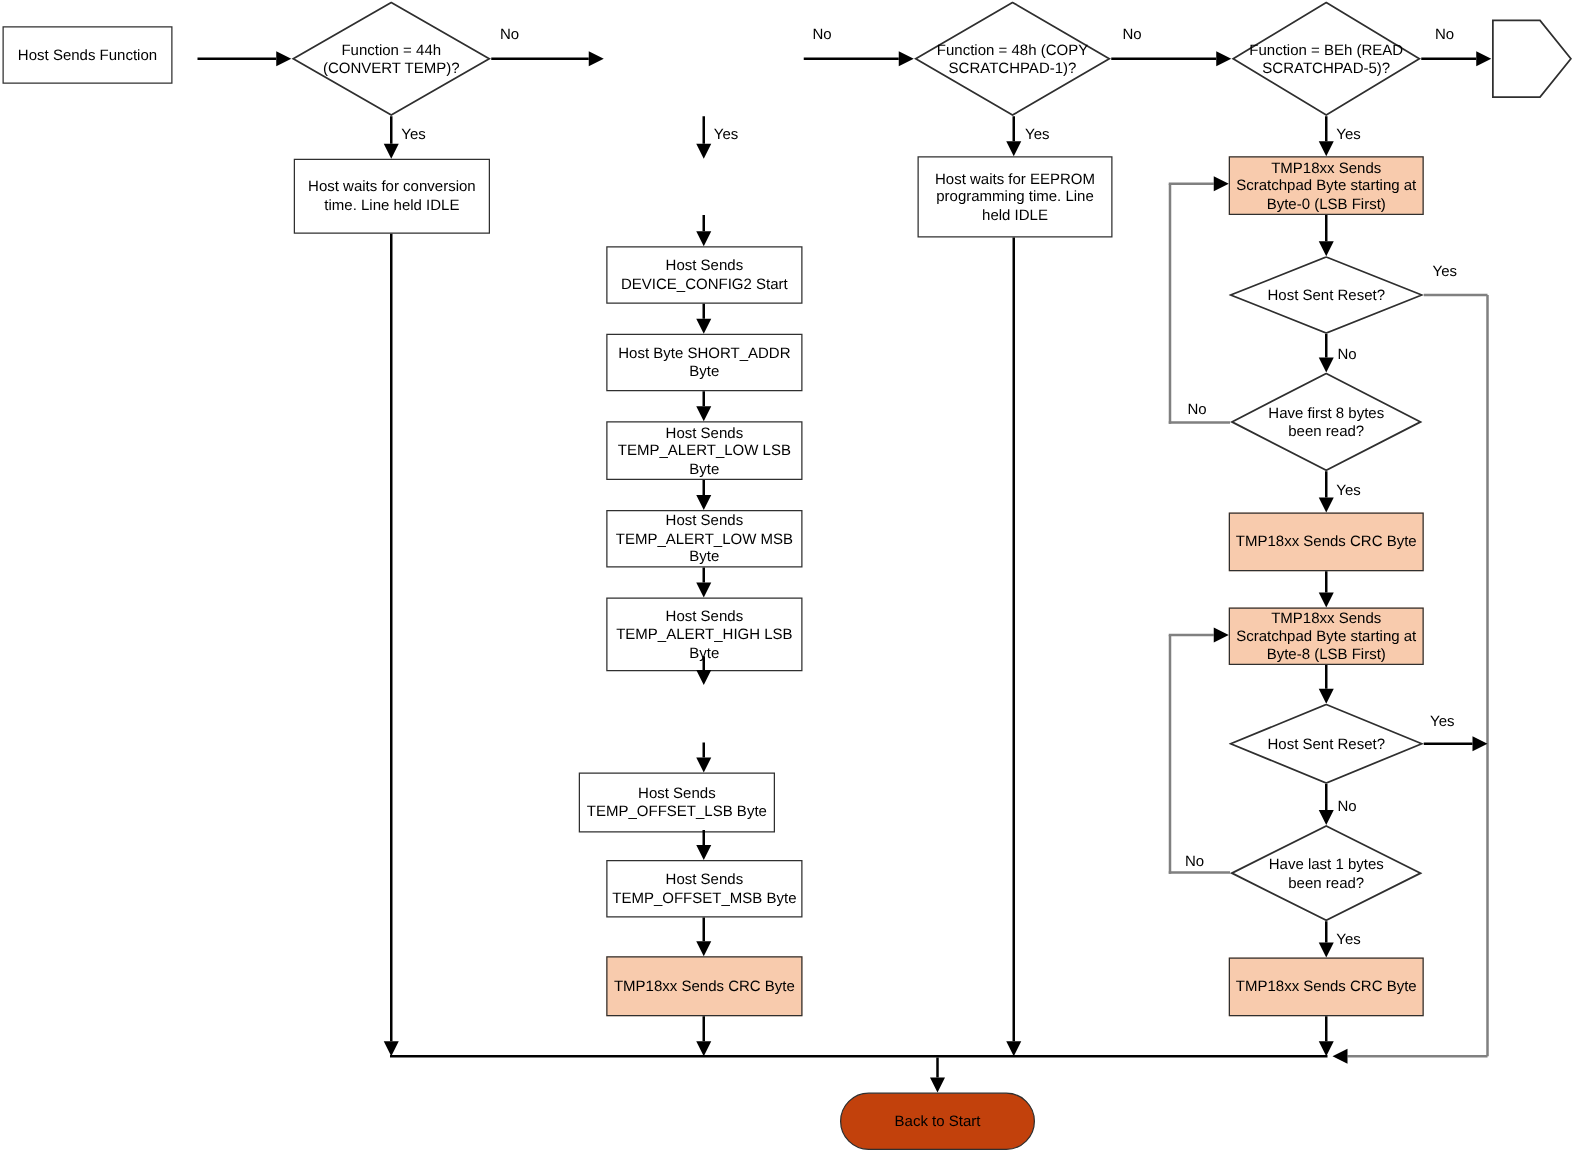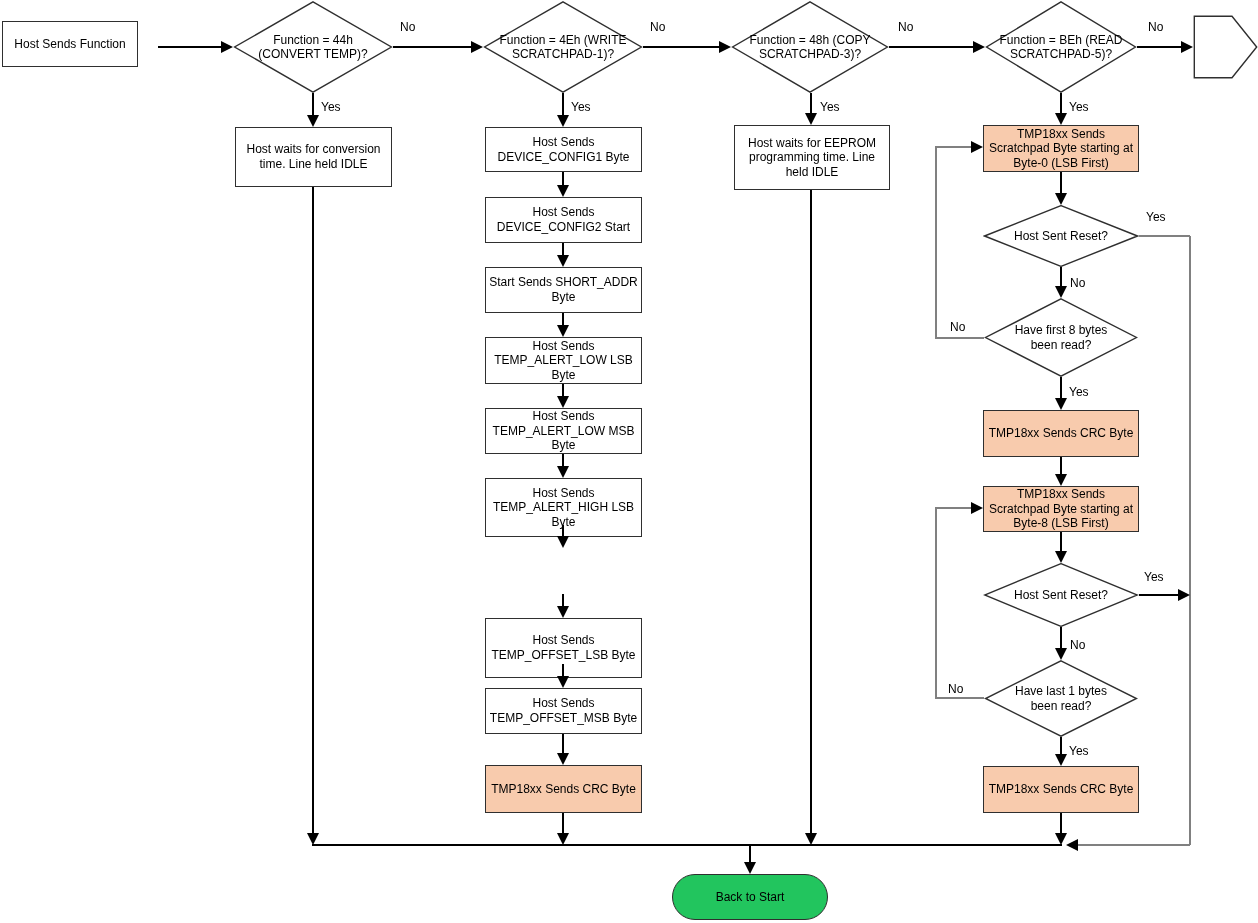--- a/index.html
+++ b/index.html
@@ -16,56 +16,48 @@
           justify-content:center;text-align:center;line-height:1.2;}
   .dlabel span{display:block;}
   .hline{position:absolute;height:2px;background:var(--line,#000);}
   .vline{position:absolute;width:2px;background:var(--line,#000);}
   .gray{background:var(--loop,#808080);}
   .ar{position:absolute;width:0;height:0;}
   .ar-r{border-top:6px solid transparent;border-bottom:6px solid transparent;border-left:12px solid var(--line,#000);}
   .ar-d{border-left:6px solid transparent;border-right:6px solid transparent;border-top:12px solid var(--line,#000);}
   .ar-l{border-top:6px solid transparent;border-bottom:6px solid transparent;border-right:12px solid var(--line,#000);}
   .lbl{position:absolute;white-space:nowrap;}
-  .oval{position:absolute;background:#22c55e;border:1.5px solid #2f2f2f;border-radius:26px;box-sizing:border-box;
+  .oval{position:absolute;background:#c2410c;border:1.5px solid #2f2f2f;border-radius:26px;box-sizing:border-box;
         display:flex;align-items:center;justify-content:center;text-align:center;}
 </style>
 </head>
 <body>
 
 <div class="canvas">
 
   <div class="box" style="left:2px;top:21px;width:136px;height:46px">
     <span>Host Sends Function</span>
   </div>
 
   <div class="dwrap" style="left:233px;top:1px;width:160px;height:92px">
     <svg viewBox="0 0 100 100" preserveAspectRatio="none">
         <polygon points="50,1 99,50 50,99 1,50" vector-effect="non-scaling-stroke"></polygon>
       </svg>
     <div class="dlabel">
         <span style="width:122px">Function = 44h (CONVERT TEMP)?</span>
       </div>
   </div>
 
-  <div class="dwrap" style="left:483px;top:1px;width:160px;height:92px">
-    <svg viewBox="0 0 100 100" preserveAspectRatio="none">
-        <polygon points="50,1 99,50 50,99 1,50" vector-effect="non-scaling-stroke"></polygon>
-      </svg>
-    <div class="dlabel">
-        <span style="width:140px">Function = 4Eh (WRITE SCRATCHPAD-1)?</span>
-      </div>
-  </div>
 
   <div class="dwrap" style="left:731px;top:1px;width:158px;height:92px">
     <svg viewBox="0 0 100 100" preserveAspectRatio="none">
         <polygon points="50,1 99,50 50,99 1,50" vector-effect="non-scaling-stroke"></polygon>
       </svg>
     <div class="dlabel">
-        <span style="width:136px">Function = 48h (COPY SCRATCHPAD-3)?</span>
+        <span style="width:136px">Function = 48h (COPY SCRATCHPAD-1)?</span>
       </div>
   </div>
 
   <div class="dwrap" style="left:985px;top:1px;width:152px;height:92px">
     <svg viewBox="0 0 100 100" preserveAspectRatio="none">
         <polygon points="50,1 99,50 50,99 1,50" vector-effect="non-scaling-stroke"></polygon>
       </svg>
     <div class="dlabel">
         <span style="width:132px">Function = BEh (READ SCRATCHPAD-5)?</span>
       </div>
@@ -74,39 +66,36 @@
   <div class="dwrap" style="left:1193px;top:15px;width:65px;height:64px">
     <svg viewBox="0 0 100 100" preserveAspectRatio="none">
         <polygon points="2,2 60,2 98,50 60,98 2,98" vector-effect="non-scaling-stroke"></polygon>
       </svg>
   </div>
 
   <div class="box" style="left:235px;top:127px;width:157px;height:60px">
     <span>Host waits for conversion time. Line held IDLE</span>
   </div>
 
-  <div class="box" style="left:485px;top:127px;width:157px;height:45px">
-      <span>Host Sends DEVICE_CONFIG1 Byte</span>
-    </div>
   <div class="box" style="left:485px;top:197px;width:157px;height:46px">
       <span>Host Sends DEVICE_CONFIG2 Start</span>
     </div>
   <div class="box" style="left:485px;top:267px;width:157px;height:46px">
-      <span>Start Sends SHORT_ADDR Byte</span>
+      <span>Host Byte SHORT_ADDR Byte</span>
     </div>
   <div class="box" style="left:485px;top:408px;width:157px;height:46px">
       <span>Host Sends TEMP_ALERT_LOW MSB Byte</span>
     </div>
   <div class="box" style="left:485px;top:337px;width:157px;height:47px">
       <span>Host Sends TEMP_ALERT_LOW LSB Byte</span>
     </div>
   <div class="box" style="left:485px;top:478px;width:157px;height:59px">
       <span>Host Sends TEMP_ALERT_HIGH LSB Byte</span>
     </div>
-  <div class="box" style="left:485px;top:618px;width:157px;height:60px">
+  <div class="box" style="left:463px;top:618px;width:157px;height:48px">
       <span>Host Sends TEMP_OFFSET_LSB Byte</span>
     </div>
   <div class="box" style="left:485px;top:688px;width:157px;height:46px">
       <span>Host Sends TEMP_OFFSET_MSB Byte</span>
     </div>
   <div class="box hl" style="left:485px;top:765px;width:157px;height:48px">
       <span>TMP18xx Sends CRC Byte</span>
     </div>
 
   <div class="box" style="left:734px;top:125px;width:156px;height:65px">

